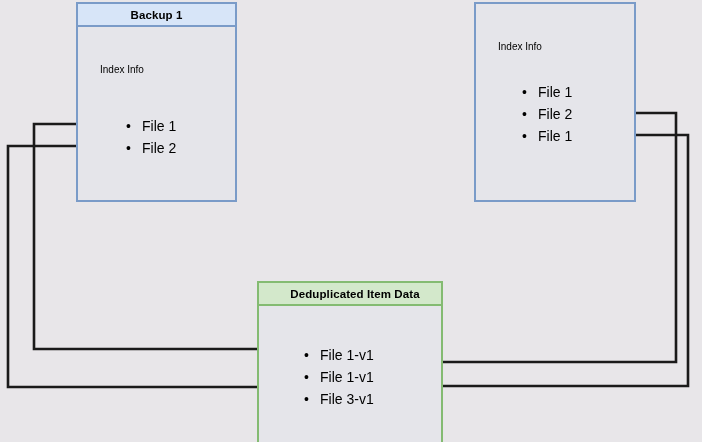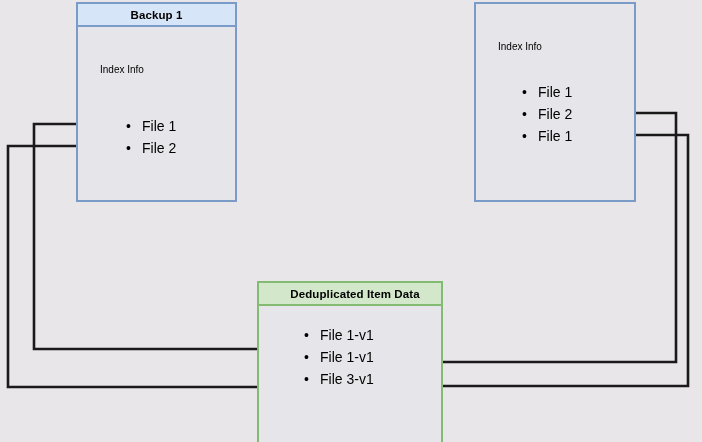--- a/index.html
+++ b/index.html
@@ -133,21 +133,21 @@
         <li>File 1</li>
         <li>File 2</li>
         <li>File 1</li>
       </ul>
     </div>
   </div>
 
   <div class="box green" style="left:257px; top:281px; width:186px; height:165px;">
     <div class="box-title">Deduplicated Item Data</div>
     <div class="box-body">
-      <ul class="bullet-list dedup-list" style="left:45px; top:18px;text-align:center;">
+      <ul class="bullet-list dedup-list" style="left:45px; top:38px;text-align:center;">
         <li>File 1-v1</li>
         <li>File 1-v1</li>
         <li>File 3-v1</li>
       </ul>
     </div>
   </div>
 
 </div>
 
 </body></html>

